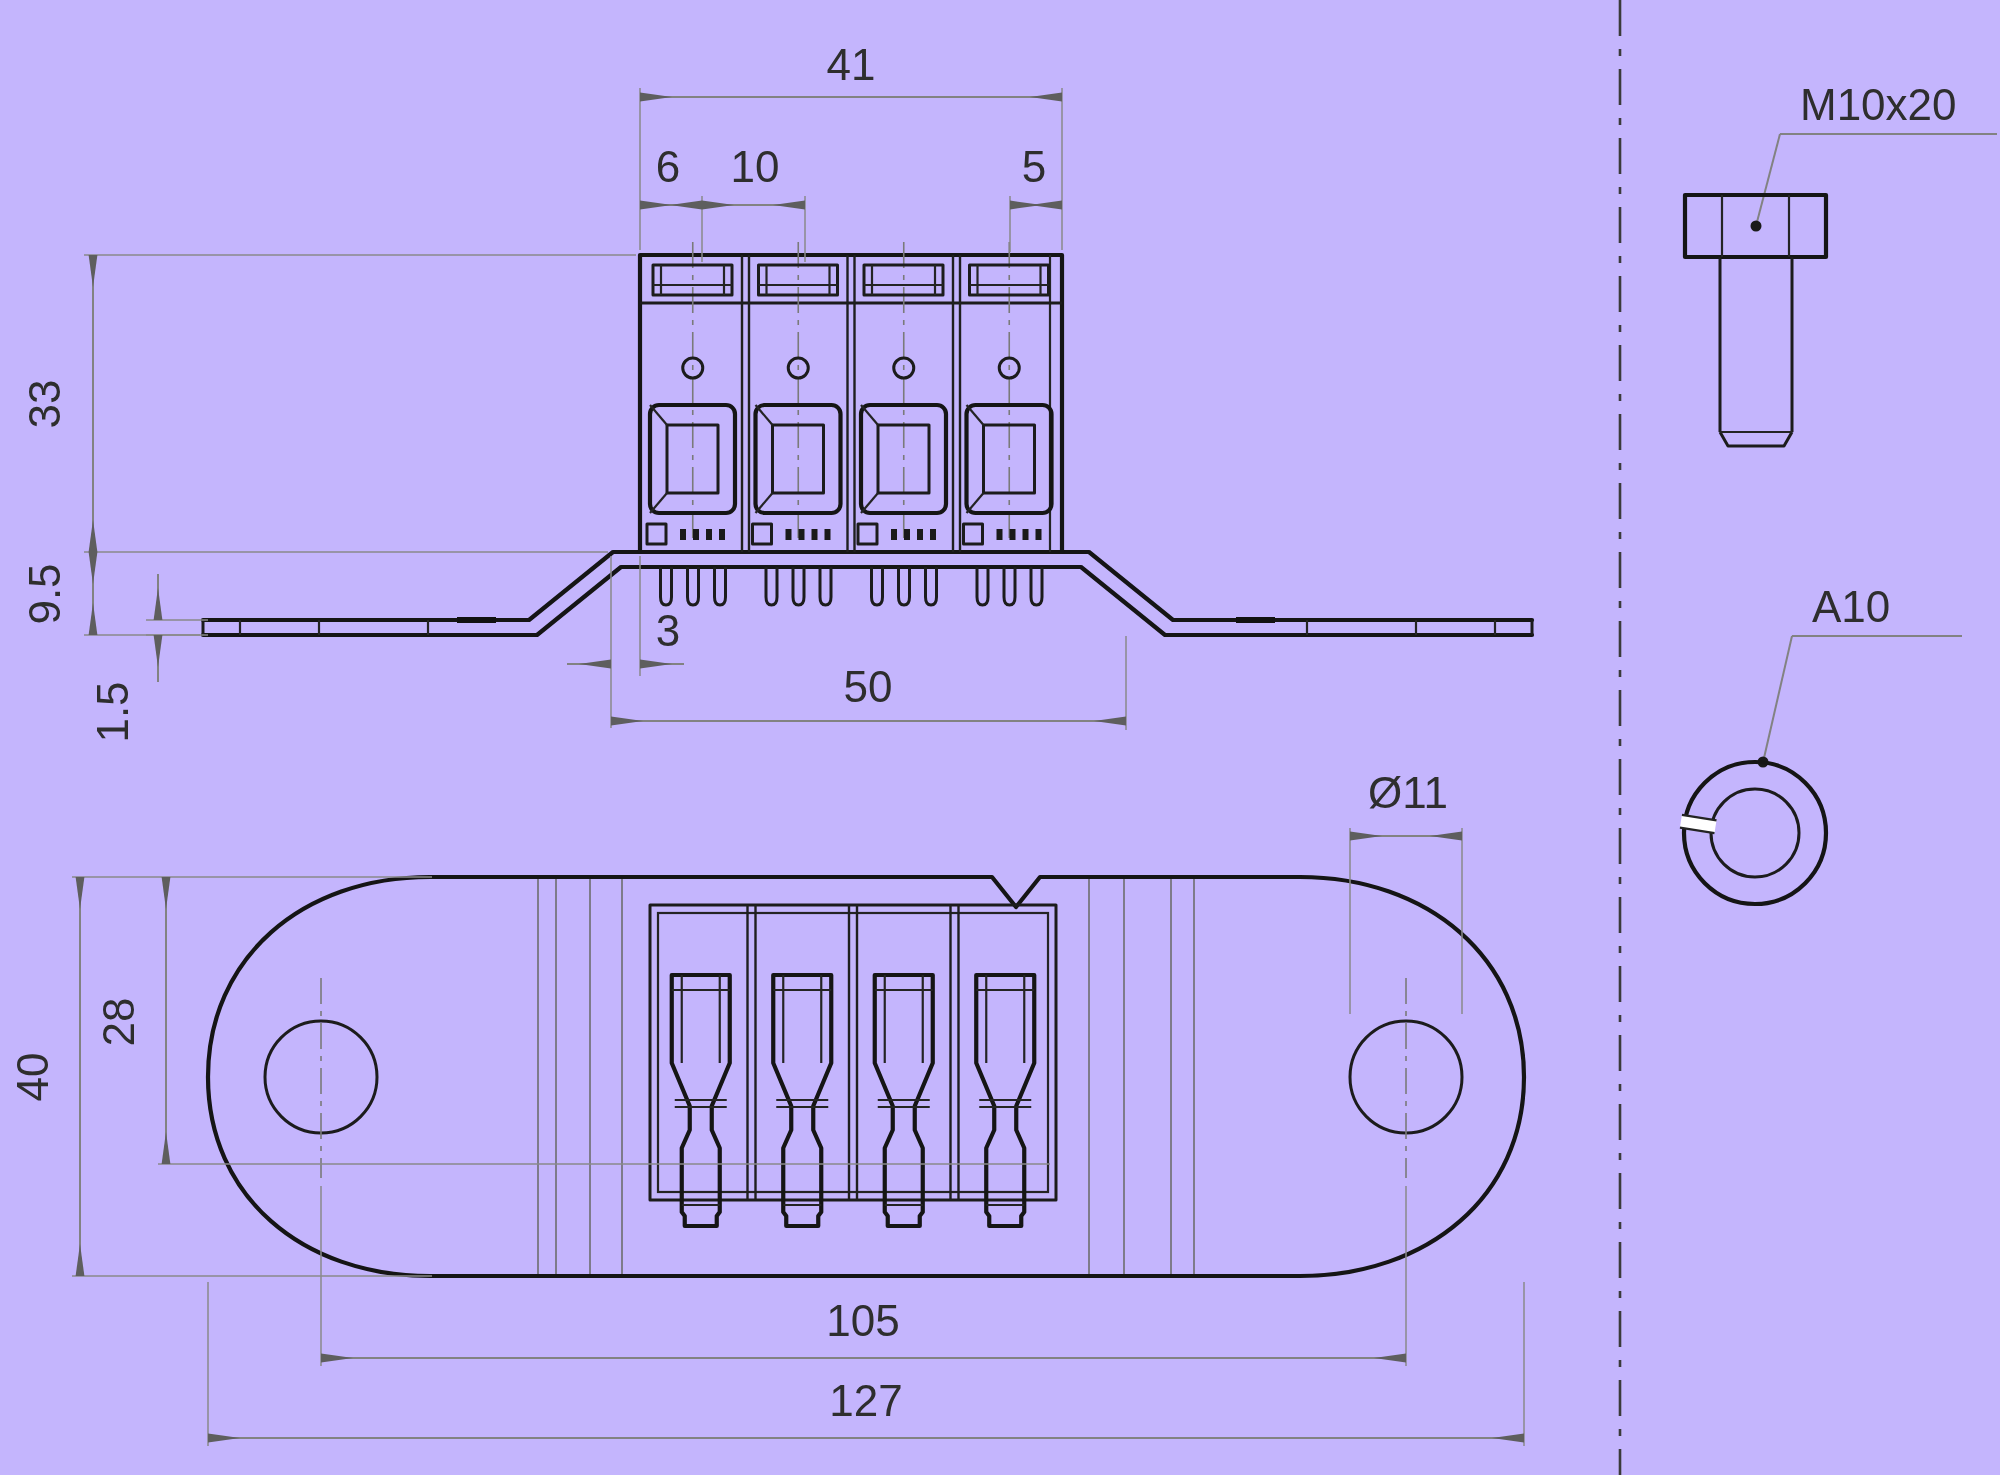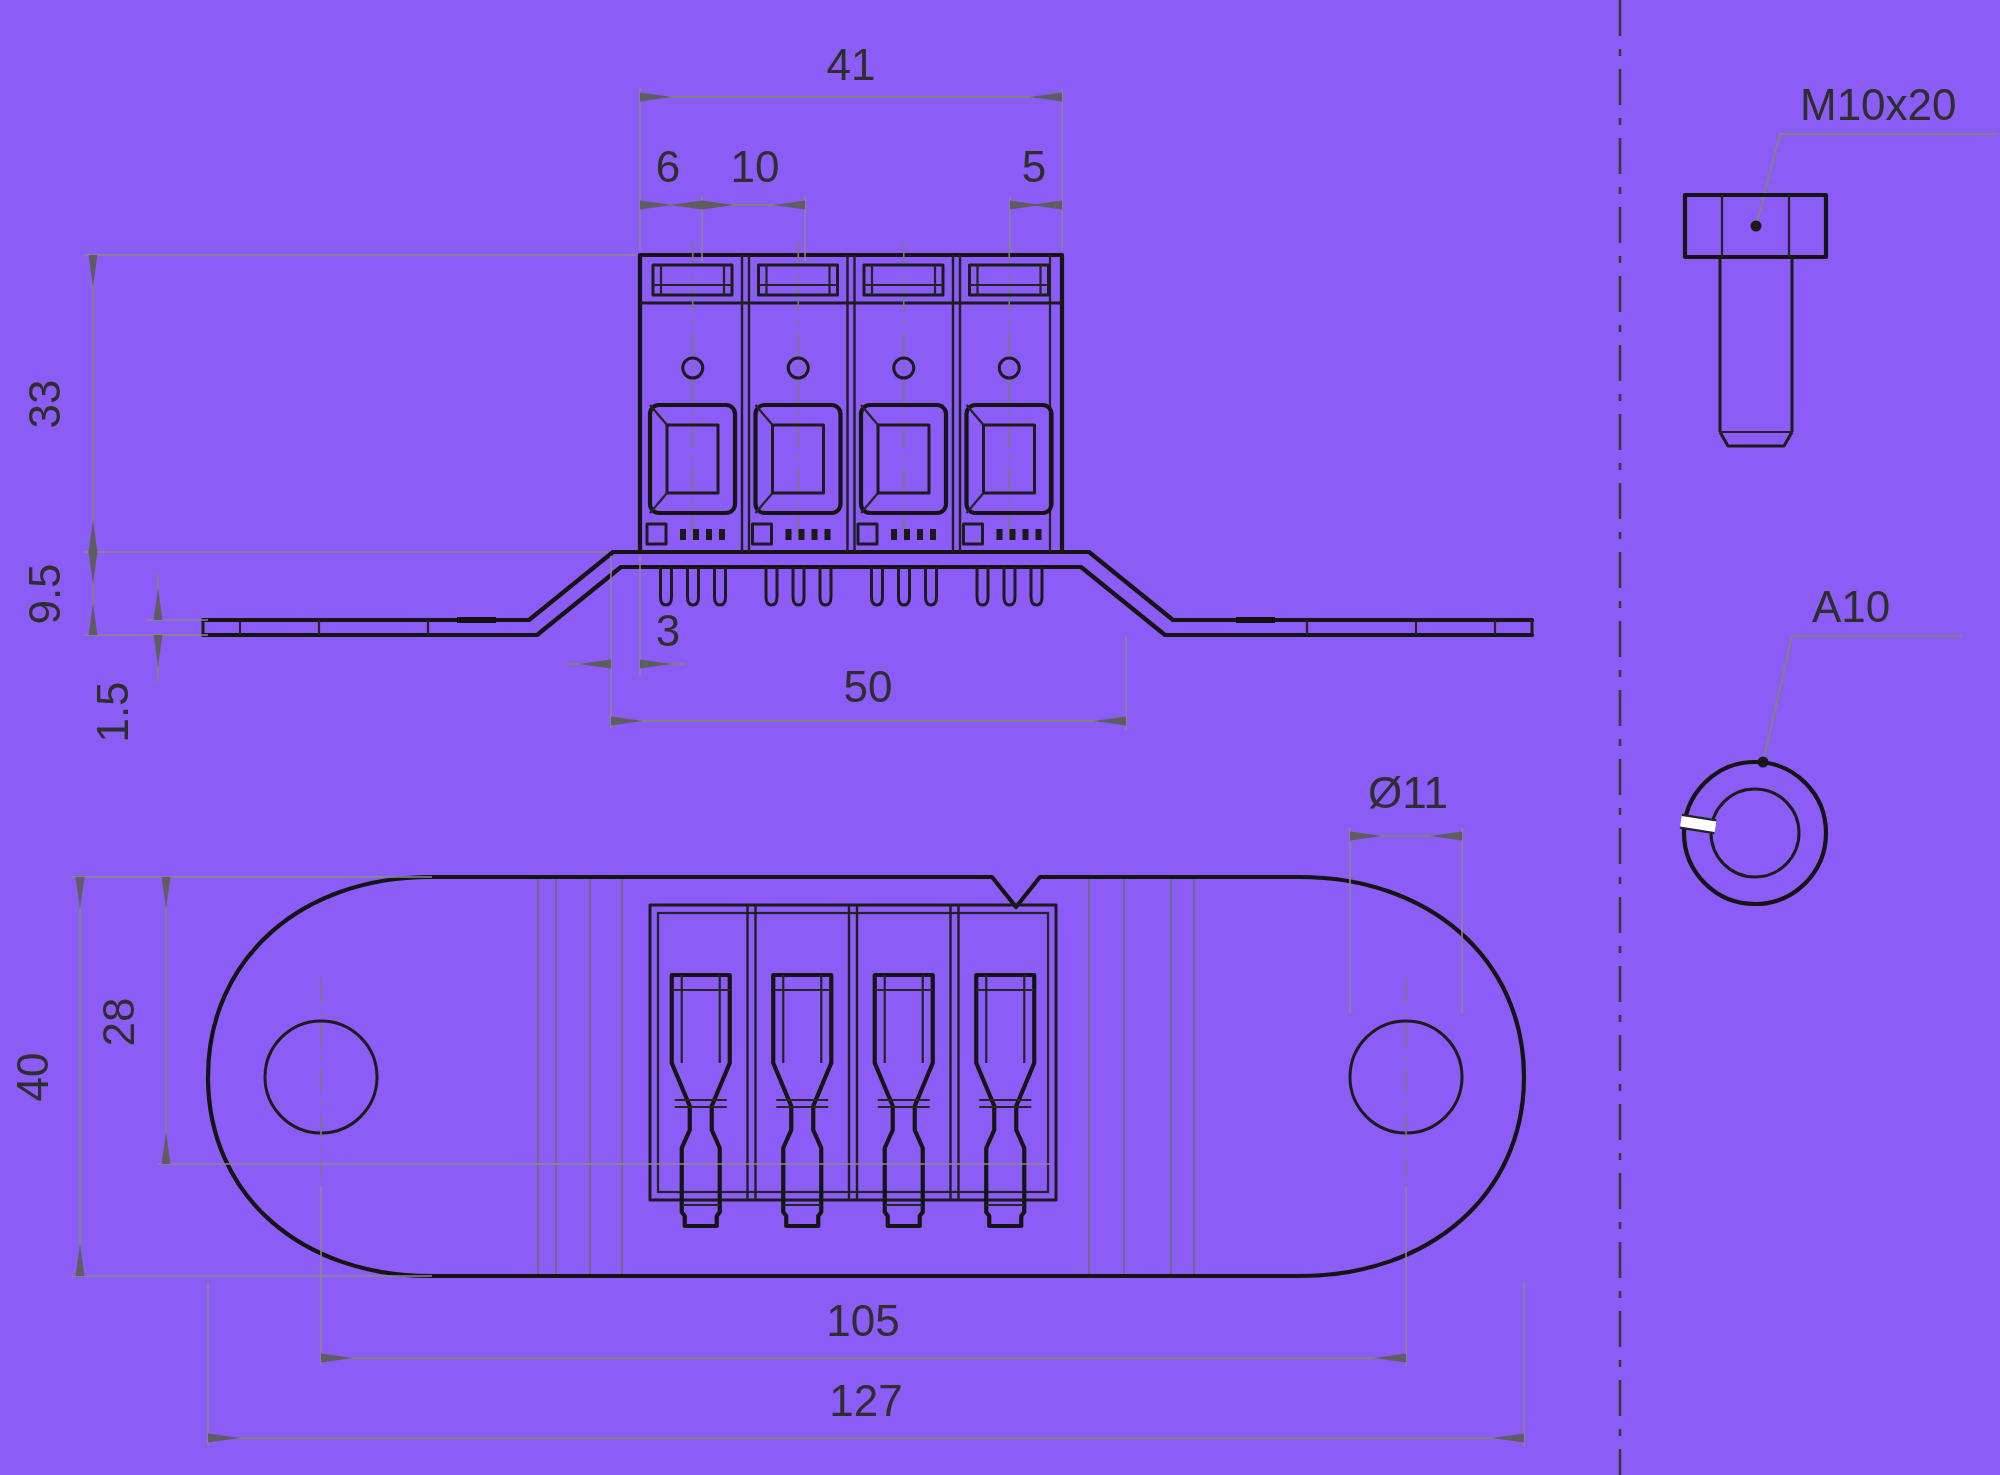--- a/index.html
+++ b/index.html
@@ -1,16 +1,16 @@
 <!DOCTYPE html>
 <html><head>
 <meta charset="utf-8">
 <style>
   html,body{margin:0;padding:0;background:#ffffff;}
-  .page{width:2000px;height:1475px;position:relative;background:#8b5cf6;overflow:hidden;}
+  .page{width:2000px;height:1475px;position:relative;background:#c4b5fd;overflow:hidden;}
   svg{display:block;}
   text{font-family:"Liberation Sans","DejaVu Sans",sans-serif;fill:#2e2e2e;}
   .dimtxt{font-size:44px;}
   .outline{stroke:#151515;stroke-width:4.2;fill:none;stroke-linejoin:round;stroke-linecap:round;}
   .outline2{stroke:#1c1c1c;stroke-width:3;fill:none;stroke-linejoin:round;}
   .inner{stroke:#242424;stroke-width:2.2;fill:none;}
   .thin{stroke:#6d6d6d;stroke-width:1.6;fill:none;}
   .dim{stroke:#828282;stroke-width:2;fill:none;}
   .ext{stroke:#8a8a8a;stroke-width:1.5;fill:none;}
   .cl{stroke:#7a7a7a;stroke-width:1.6;fill:none;stroke-dasharray:26 7 5 7;}

